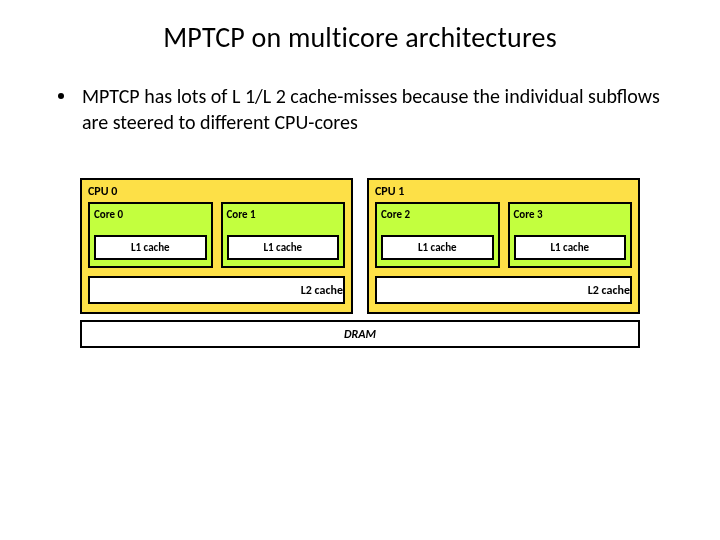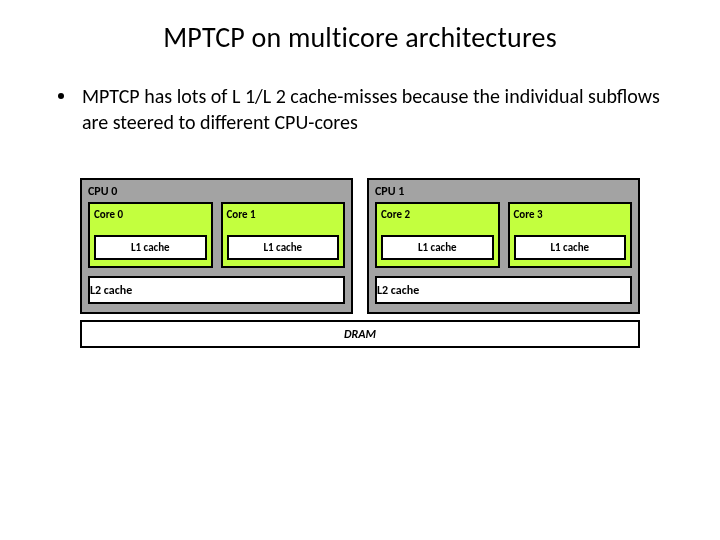--- a/index.html
+++ b/index.html
@@ -49,21 +49,21 @@
     width: 560px;
   }
   .cpu-row {
     display: flex;
     gap: 14px;
     width: 100%;
   }
   .cpu {
     flex: 1;
     border: 2px solid #000;
-    background: #a3a3a3;
+    background: #fde047;
     padding: 4px 6px 8px 6px;
   }
   .cpu-label {
     font-size: 12px;
     font-weight: 700;
     margin-bottom: 4px;
   }
   .core-row {
     display: flex;
     gap: 8px;
@@ -86,21 +86,21 @@
     font-size: 11px;
     font-weight: 700;
     text-align: center;
     padding: 4px 0;
   }
   .l2 {
     border: 2px solid #000;
     background: #fff;
     font-size: 12px;
     font-weight: 700;
-    text-align: left;
+    text-align: right;
     padding: 5px 0;
   }
   .dram {
     width: 100%;
     border: 2px solid #000;
     background: #fff;
     font-size: 12px;
     font-weight: 700;
     text-align: center;
     padding: 5px 0;

